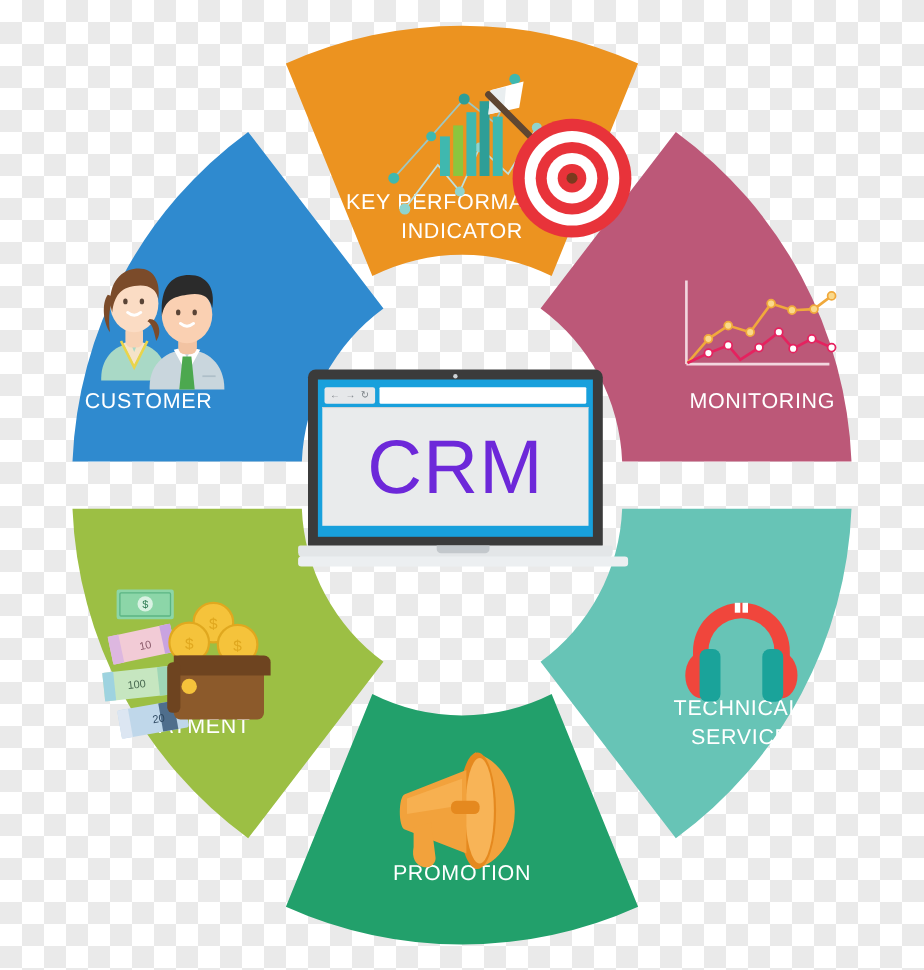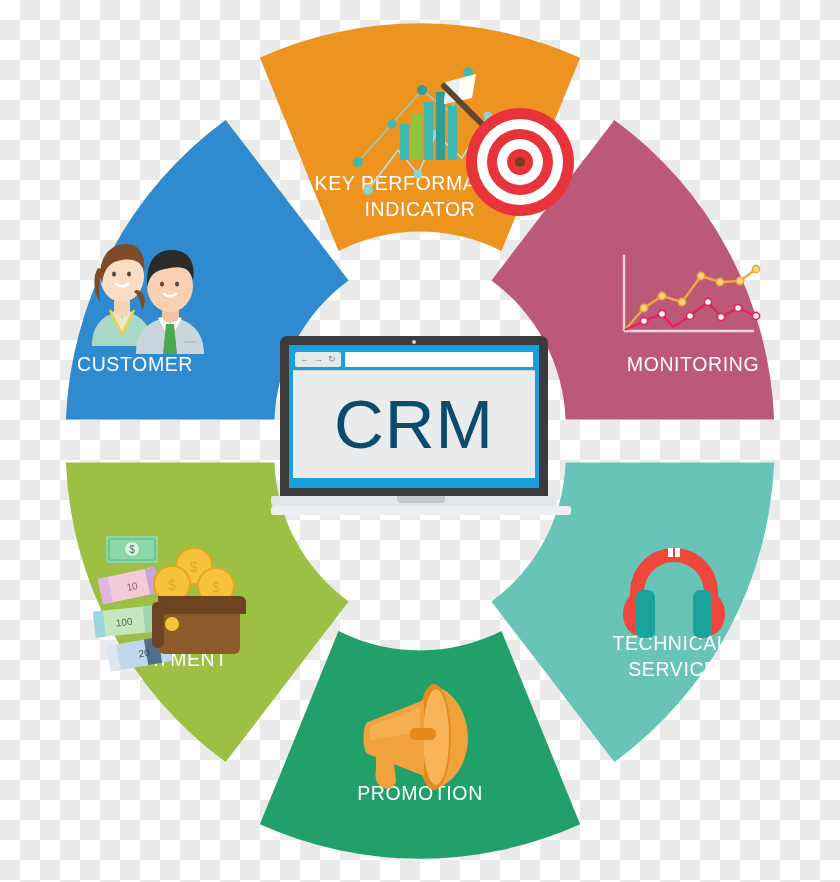--- a/index.html
+++ b/index.html
@@ -45,21 +45,21 @@
     flex:0 0 auto;
   }
   .navbtns span{font-size:9px;line-height:1;color:#7d8388;}
   .urlbar{flex:1 1 auto;height:15px;background:#ffffff;border-radius:1px;}
   .page{
     background:#e9ebec;height:calc(100% - 21px);
     display:flex;align-items:center;justify-content:center;
     border-top:1px solid #cfd3d6;
   }
   .crm-word{
-    color:#0c4a6e;font-size:69px;font-weight:400;letter-spacing:1px;
+    color:#6d28d9;font-size:69px;font-weight:400;letter-spacing:1px;
     font-family:"Liberation Sans", sans-serif;line-height:1;
   }
   .hinge{
     position:absolute;left:0;top:160px;width:286px;height:12px;
     background:#e3e6e8;border-radius:2px 2px 6px 6px;
   }
   .notch{
     position:absolute;left:50%;margin-left:-24px;top:160px;width:48px;height:7px;
     background:#c3c8cc;border-radius:0 0 4px 4px;
   }

